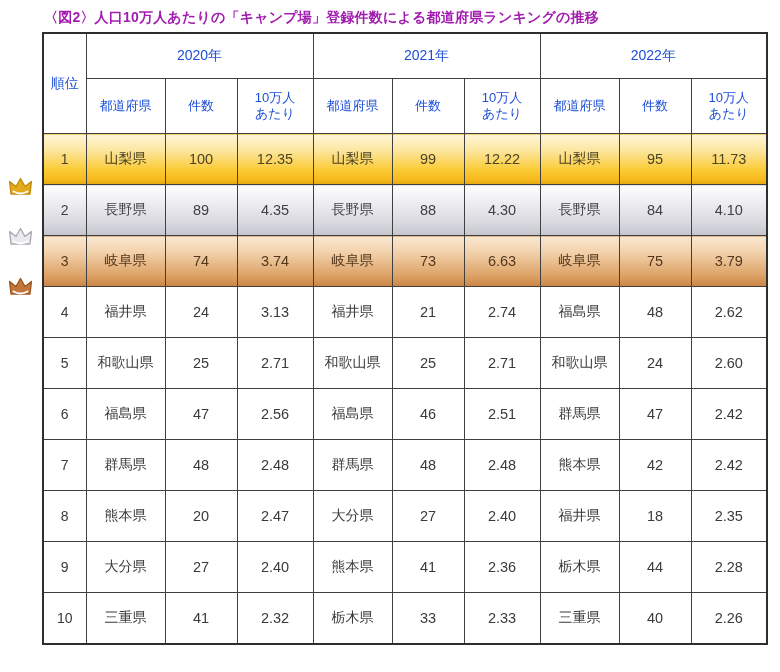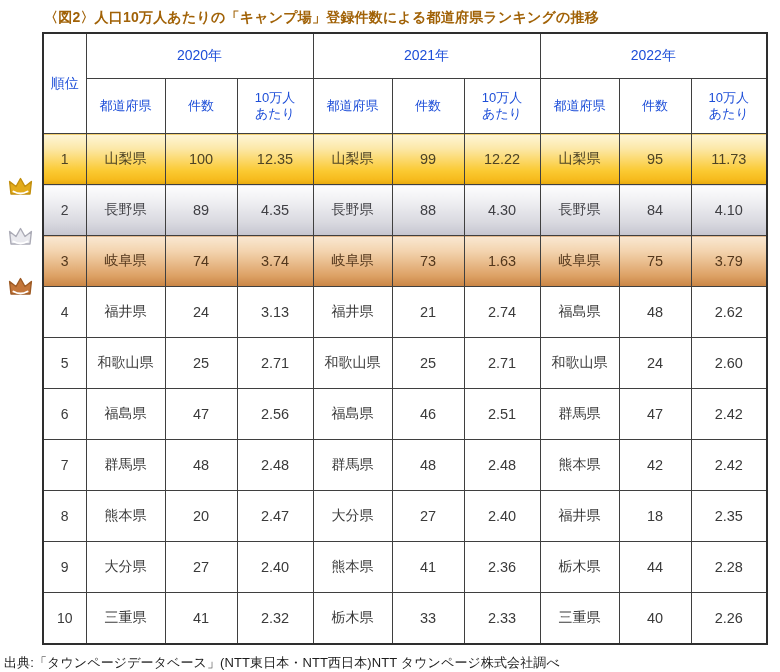--- a/index.html
+++ b/index.html
@@ -5,21 +5,21 @@
   html, body { margin: 0; padding: 0; background: #ffffff; }
   body {
     width: 780px; height: 672px; overflow: hidden;
     font-family: "Liberation Sans", "DejaVu Sans", sans-serif;
     color: #333333;
   }
   .figure { position: relative; width: 780px; height: 672px; }
 
   .fig-title {
     margin: 9px 0 5px 44px;
-    font-size: 14px; font-weight: bold; color: #a16207;
+    font-size: 14px; font-weight: bold; color: #a21caf;
     letter-spacing: 0.2px;
   }
 
   .table-area { display: flex; align-items: flex-start; }
 
   .crown-gutter { position: relative; width: 42px; height: 602px; flex: 0 0 42px; }
   .crown { position: absolute; left: 7px; width: 27px; height: 24px; }
   .crown svg { display: block; width: 27px; height: 24px; }
   .crown-gold   { top: 144px; }
   .crown-silver { top: 194px; }
@@ -152,21 +152,21 @@
             <td class="count-cell">84</td>
             <td class="per-cell">4.10</td>
           </tr>
           <tr class="medal-bronze">
             <td class="rank-cell">3</td>
             <td class="pref-cell">岐阜県</td>
             <td class="count-cell">74</td>
             <td class="per-cell">3.74</td>
             <td class="pref-cell">岐阜県</td>
             <td class="count-cell">73</td>
-            <td class="per-cell">1.63</td>
+            <td class="per-cell">6.63</td>
             <td class="pref-cell">岐阜県</td>
             <td class="count-cell">75</td>
             <td class="per-cell">3.79</td>
           </tr>
           <tr>
             <td class="rank-cell">4</td>
             <td class="pref-cell">福井県</td>
             <td class="count-cell">24</td>
             <td class="per-cell">3.13</td>
             <td class="pref-cell">福井県</td>
@@ -245,15 +245,14 @@
             <td class="count-cell">33</td>
             <td class="per-cell">2.33</td>
             <td class="pref-cell">三重県</td>
             <td class="count-cell">40</td>
             <td class="per-cell">2.26</td>
           </tr>
         </tbody>
     </table>
   </div>
 
-  <div class="fig-source">出典:「タウンページデータベース」(NTT東日本・NTT西日本)NTT タウンページ株式会社調べ</div>
 
 </div>
 
 </body></html>

